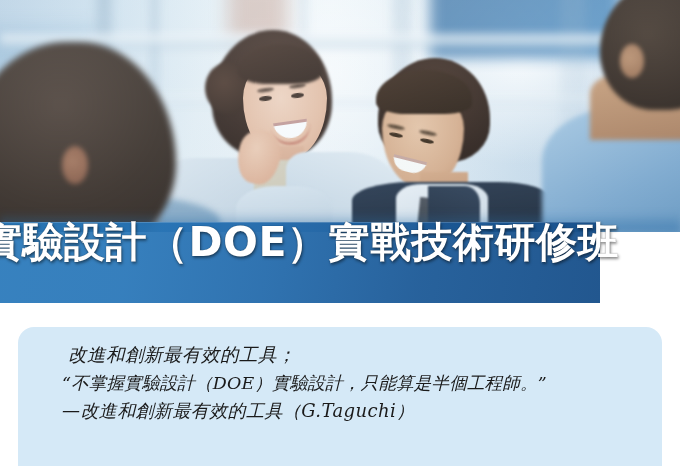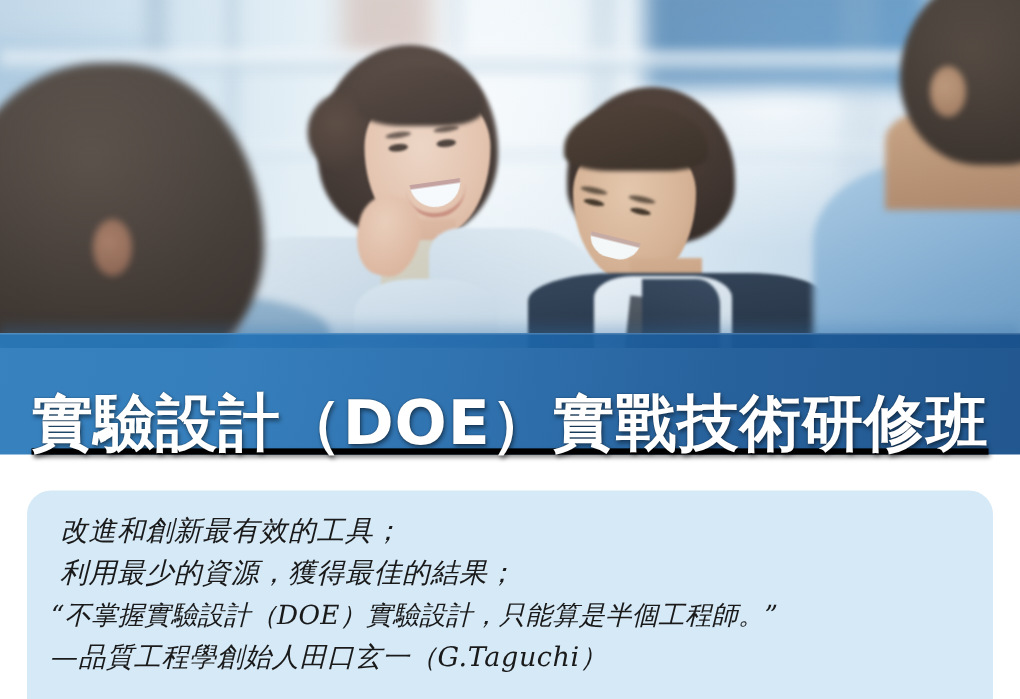--- a/index.html
+++ b/index.html
@@ -398,33 +398,32 @@
     inset: 0;
     background: linear-gradient(to bottom, rgba(220,238,248,0.18), rgba(150,190,220,0.10));
     pointer-events: none;
   }
 
   
   .banner {
     position: absolute;
     left: 0;
     top: 222px;
-    width: 680px;
+    width: 600px;
     height: 81px;
     background: linear-gradient(100deg,
         rgba(40,120,186,0.93) 0%,
         rgba(37,116,183,0.92) 22%,
         rgba(32,104,170,0.93) 45%,
         rgba(26,88,150,0.94) 70%,
         rgba(22,78,137,0.95) 100%);
     display: flex;
-    align-items: flex-end;
+    align-items: flex-start;
     justify-content: center;
     box-shadow: inset 0 1px 0 rgba(255,255,255,0.18);
-    text-decoration: underline;
   }
   .banner-title {
     color: #ffffff;
     font-size: 41px;
     font-weight: bold;
     letter-spacing: 0.5px;
     line-height: 1;
     white-space: nowrap;
     text-shadow: 1px 2px 3px rgba(0,0,0,0.45), 0 0 1px rgba(0,0,0,0.5);
     font-family: "DejaVu Sans", "Liberation Sans", sans-serif;
@@ -444,20 +443,21 @@
   }
   .quote-line {
     color: #1a1a1a;
     font-size: 18.5px;
     line-height: 28px;
     padding-left: 22px;
     white-space: nowrap;
     letter-spacing: 0.5px;
     font-family: "DejaVu Serif", "Liberation Serif", serif;
     font-style: italic;
+    margin-left: 28px;
   }
   .quote-line.q3 { font-size: 17.5px; letter-spacing: 0.2px; padding-left: 16px; }
   .quote-line.q4 { font-size: 18px; letter-spacing: 0.4px; padding-left: 16px; }
 </style>
 </head>
 <body>
 
 <div id="poster">
 
   <div class="photo">
@@ -517,18 +517,17 @@
     <div class="table-blue"></div>
     <div class="photo-tint"></div>
   </div>
 
   <div class="banner">
     <div class="banner-title">實驗設計（DOE）實戰技術研修班</div>
   </div>
 
   <div class="quote-box">
     <div class="quote-line q1">改進和創新最有效的工具；</div>
-    <div class="quote-line q2">利用最少的資源，獲得最佳的結果；</div>
     <div class="quote-line q3">“不掌握實驗設計（DOE）實驗設計，只能算是半個工程師。”</div>
-    <div class="quote-line q4">—品質工程學創始人田口玄一（G.Taguchi）</div>
+    <div class="quote-line q4">—改進和創新最有效的工具（G.Taguchi）</div>
   </div>
 
 </div>
 
 </body></html>

